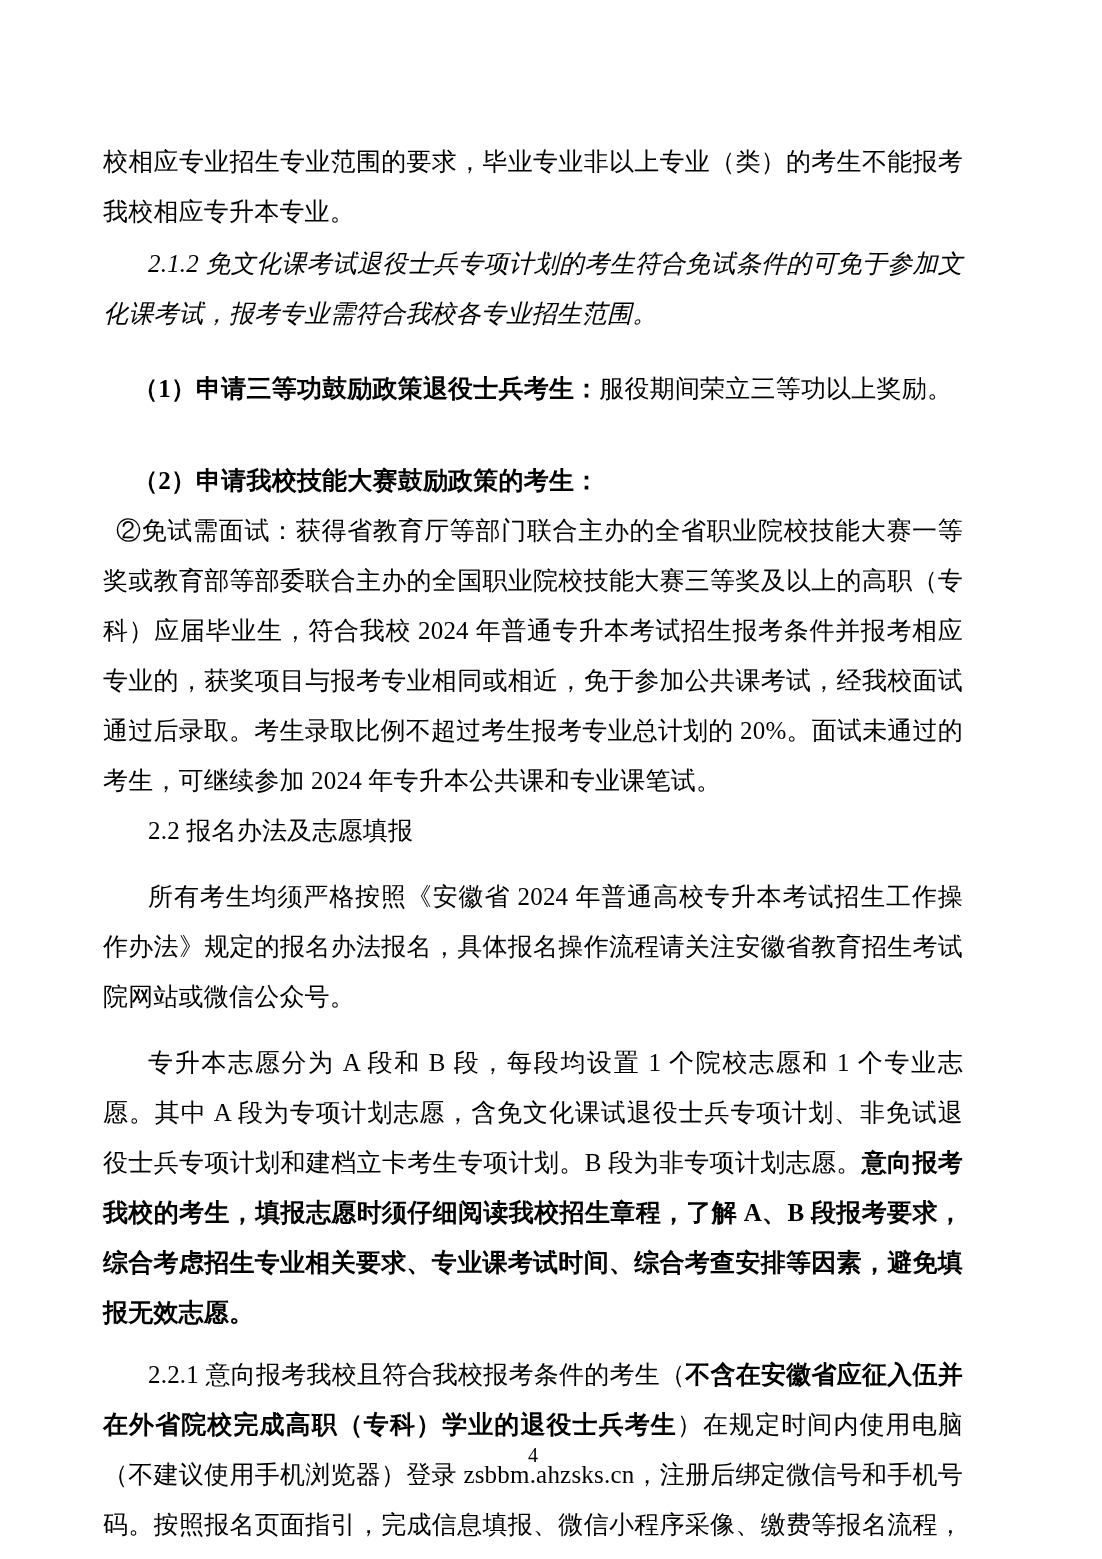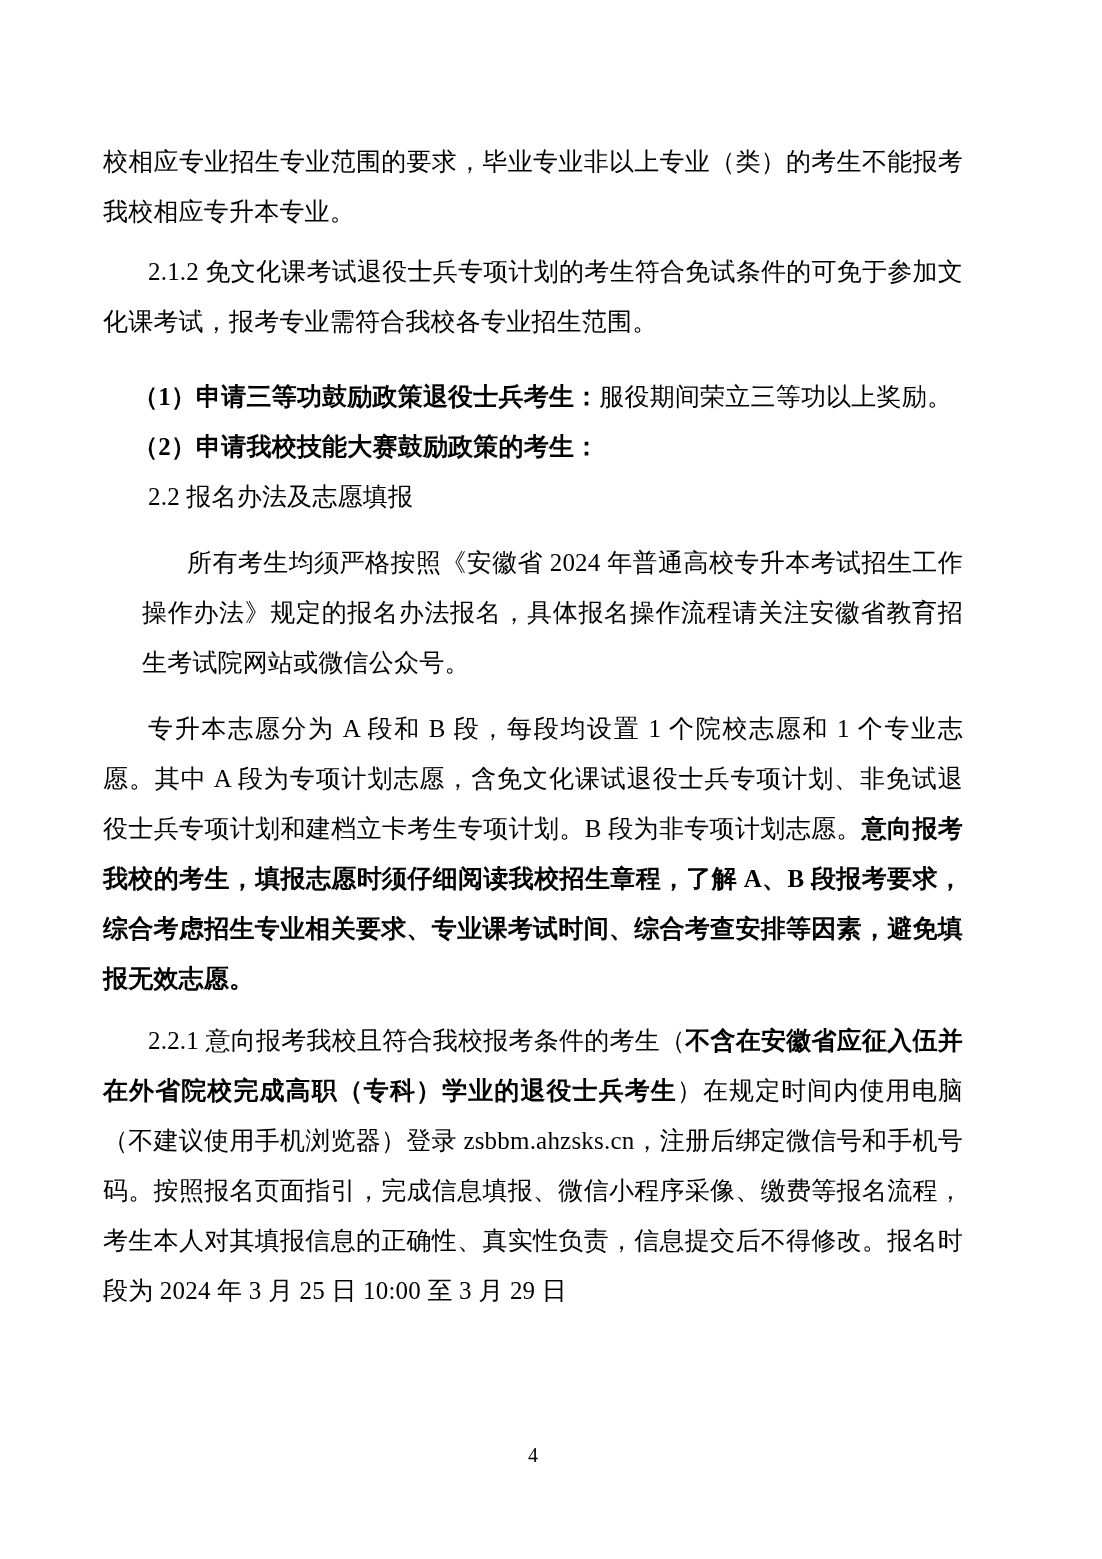--- a/index.html
+++ b/index.html
@@ -26,43 +26,44 @@
     text-align: justify;
     text-justify: inter-ideograph;
     letter-spacing: 0.2px;
   }
   .para {
     margin: 0;
     padding: 0;
   }
   .t-flush  { text-indent: 0; }
   .t-indent { text-indent: 45px; }
-  .t-paren  { text-indent: 30px; }
+  .t-paren  { text-indent: 30px; margin-top: 42px; }
   .t-circle { text-indent: 13px; }
   .run      { font-weight: normal; }
   .run.bold { font-weight: bold; }
   .page-footer {
     position: absolute;
     left: 103px;
     top: 1442px;
     width: 860px;
     text-align: center;
     font-size: 20px;
     line-height: 26px;
     color: #000000;
   }
 </style>
 </head>
 <body>
 
 <div class="page">
   <div class="doc-body">
       <p class="para t-flush"><span class="run">校相应专业招生专业范围的要求，毕业专业非以上专业（类）的考生不能报考我校相应专升本专业。</span></p>
-      <p class="para t-indent" style="margin-top: 10px;"><span class="run">2.1.2 免文化课考试退役士兵专项计划的考生符合免试条件的可免于参加文化课考试，报考专业需符合我校各专业招生范围。</span></p>
+      <p class="para t-indent" style="margin-top: 2px; font-style: italic;"><span class="run">2.1.2 免文化课考试退役士兵专项计划的考生符合免试条件的可免于参加文化课考试，报考专业需符合我校各专业招生范围。</span></p>
       <p class="para t-paren" style="margin-top: 25px;"><span class="run bold">（1）申请三等功鼓励政策退役士兵考生：</span><span class="run">服役期间荣立三等功以上奖励。</span></p>
       <p class="para t-paren"><span class="run bold">（2）申请我校技能大赛鼓励政策的考生：</span></p>
+      <p class="para t-circle"><span class="run">②免试需面试：获得省教育厅等部门联合主办的全省职业院校技能大赛一等奖或教育部等部委联合主办的全国职业院校技能大赛三等奖及以上的高职（专科）应届毕业生，符合我校 2024 年普通专升本考试招生报考条件并报考相应专业的，获奖项目与报考专业相同或相近，免于参加公共课考试，经我校面试通过后录取。考生录取比例不超过考生报考专业总计划的 20%。面试未通过的考生，可继续参加 2024 年专升本公共课和专业课笔试。</span></p>
       <p class="para t-indent"><span class="run">2.2 报名办法及志愿填报</span></p>
-      <p class="para t-indent" style="margin-top: 16px; margin-left: 39px;"><span class="run">所有考生均须严格按照《安徽省 2024 年普通高校专升本考试招生工作操作办法》规定的报名办法报名，具体报名操作流程请关注安徽省教育招生考试院网站或微信公众号。</span></p>
+      <p class="para t-indent" style="margin-top: 16px;"><span class="run">所有考生均须严格按照《安徽省 2024 年普通高校专升本考试招生工作操作办法》规定的报名办法报名，具体报名操作流程请关注安徽省教育招生考试院网站或微信公众号。</span></p>
       <p class="para t-indent" style="margin-top: 16px;"><span class="run">专升本志愿分为 A 段和 B 段，每段均设置 1 个院校志愿和 1 个专业志愿。其中 A 段为专项计划志愿，含免文化课试退役士兵专项计划、非免试退役士兵专项计划和建档立卡考生专项计划。B 段为非专项计划志愿。</span><span class="run bold">意向报考我校的考生，填报志愿时须仔细阅读我校招生章程，了解 A、B 段报考要求，综合考虑招生专业相关要求、专业课考试时间、综合考查安排等因素，避免填报无效志愿。</span></p>
       <p class="para t-indent" style="margin-top: 12px;"><span class="run">2.2.1 意向报考我校且符合我校报考条件的考生（</span><span class="run bold">不含在安徽省应征入伍并在外省院校完成高职（专科）学业的退役士兵考生</span><span class="run">）在规定时间内使用电脑（不建议使用手机浏览器）登录 zsbbm.ahzsks.cn，注册后绑定微信号和手机号码。按照报名页面指引，完成信息填报、微信小程序采像、缴费等报名流程，考生本人对其填报信息的正确性、真实性负责，信息提交后不得修改。报名时段为 2024 年 3 月 25 日 10:00 至 3 月 29 日</span></p>
     </div>
   <div class="page-footer">4</div>
 </div>
 
 </body></html>

